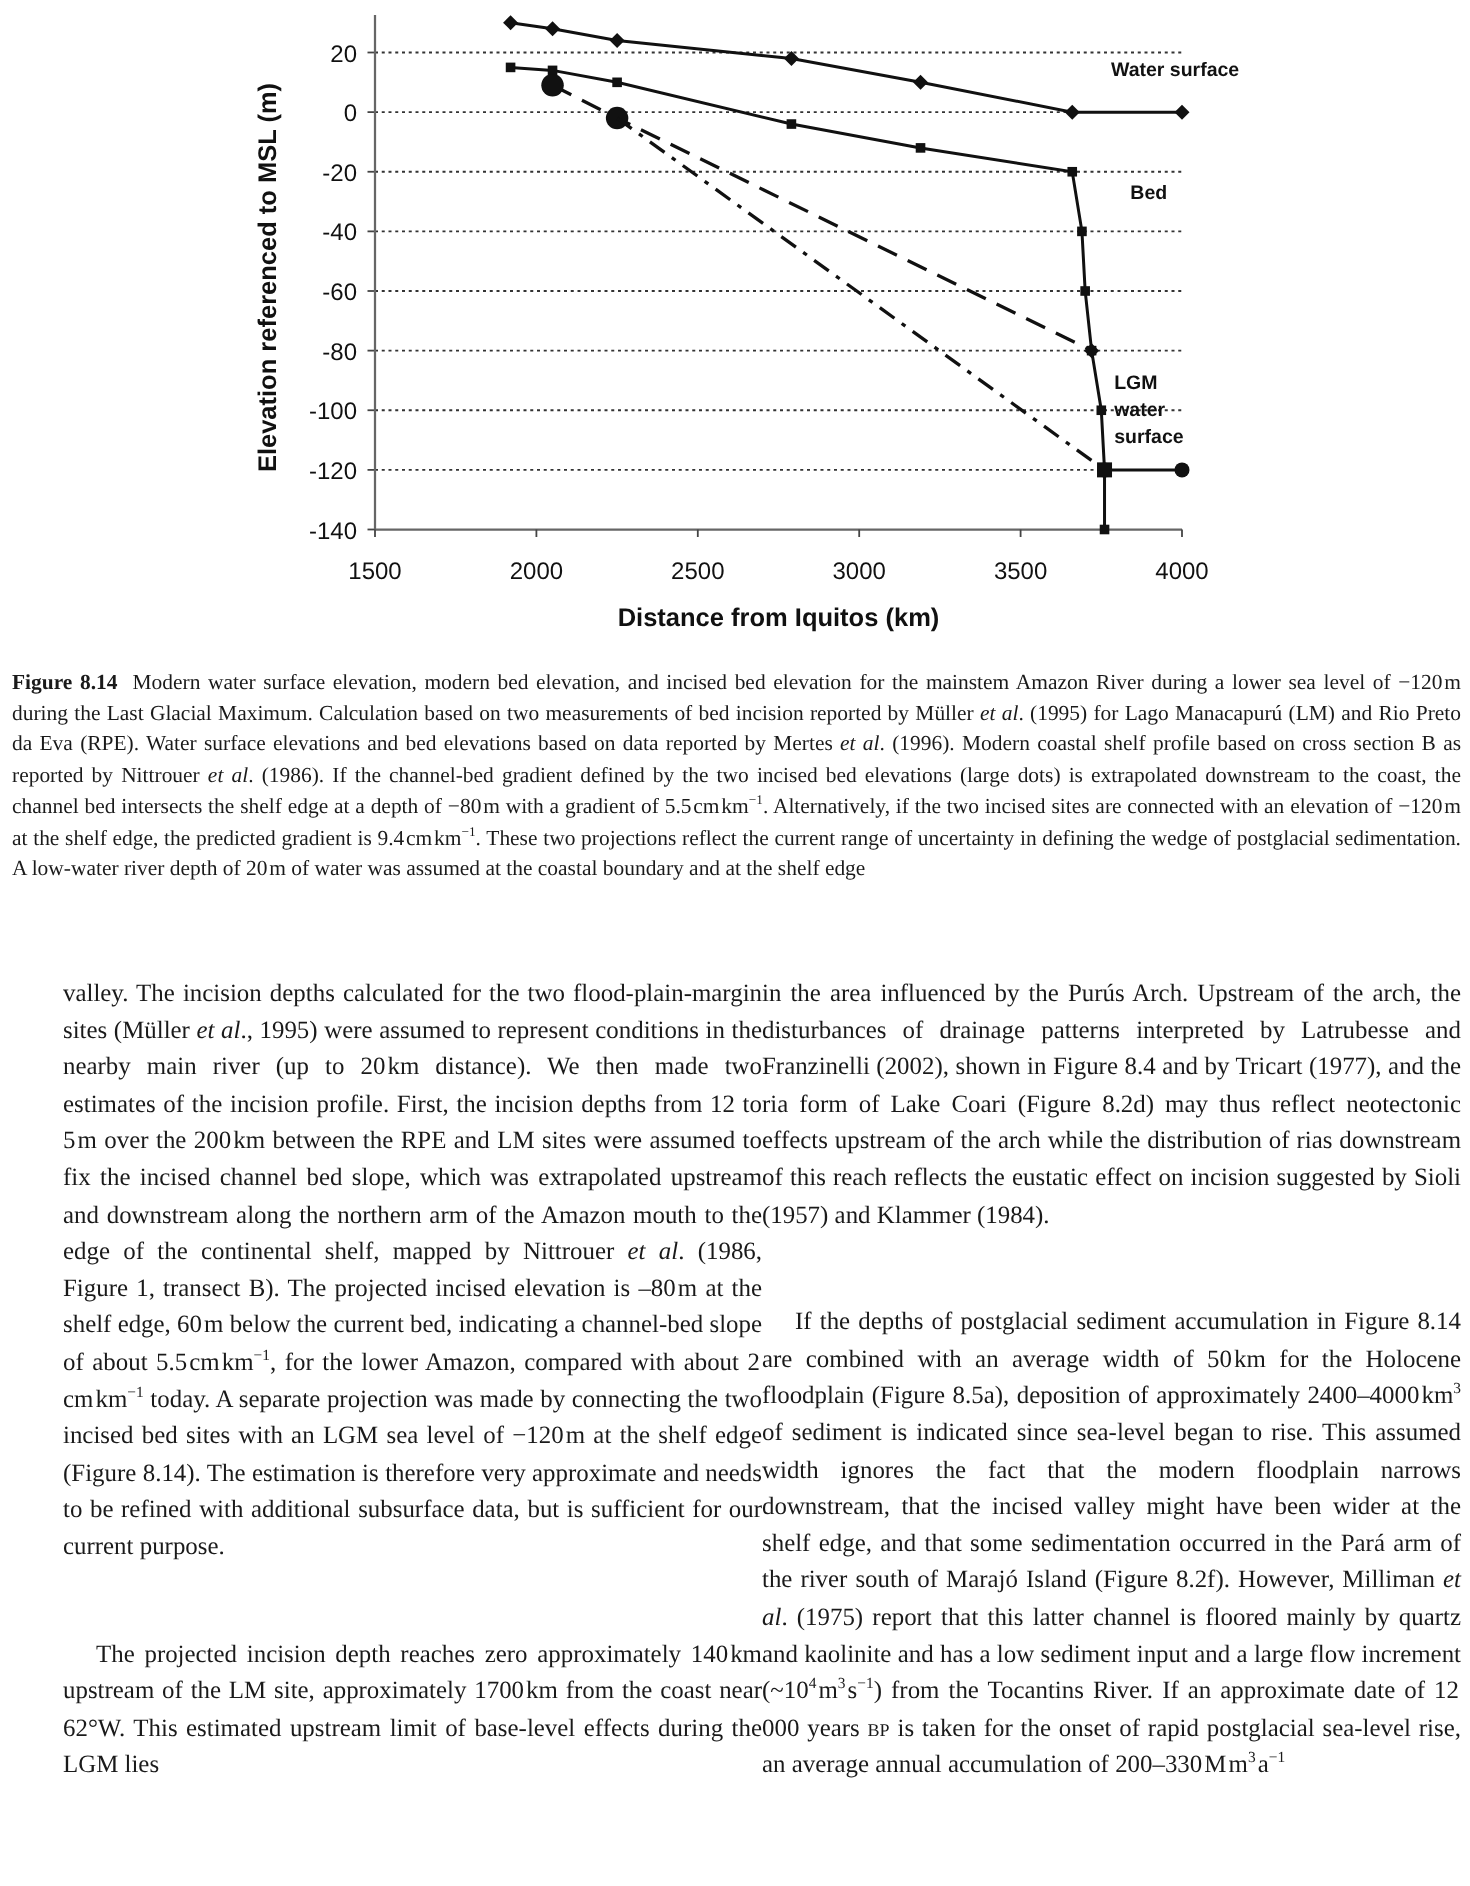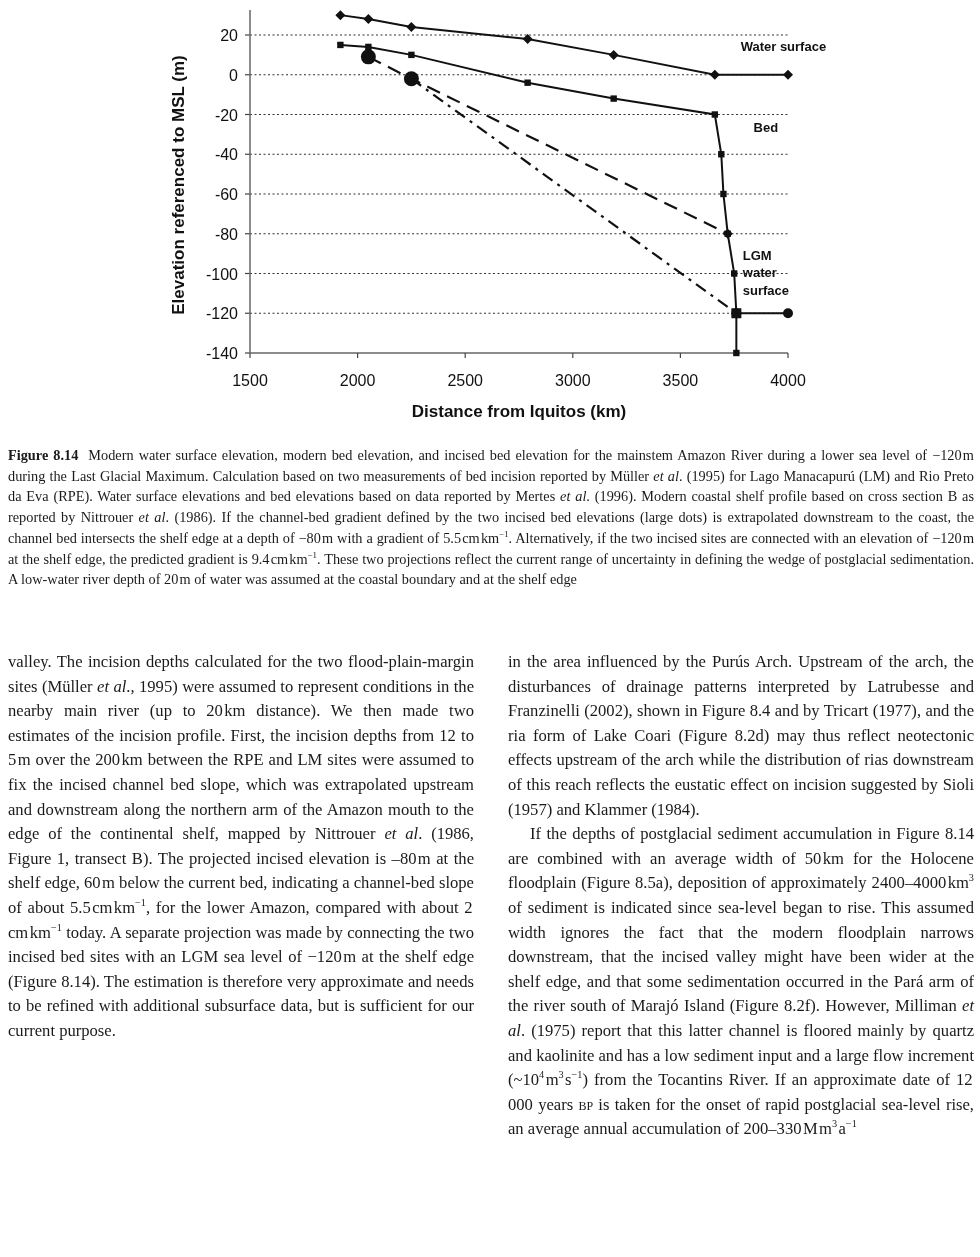--- a/index.html
+++ b/index.html
@@ -1,24 +1,24 @@
 <!DOCTYPE html>
 <html><head>
 <meta charset="utf-8">
 <style>
   html, body { margin:0; padding:0; background:#ffffff; }
   body { width:980px; height:1257px; position:relative; overflow:hidden; color:#1a1a1a; font-family:"Liberation Serif", serif; }
   #chart { position:absolute; left:0; top:0; width:980px; height:430px; }
   #chart text { font-family:"Liberation Sans", sans-serif; fill:#111; }
   .caption { position:absolute; left:8px; top:445px; width:966px; font-size:14.3px; line-height:20.7px; text-align:justify; }
   .caption .fig-label { font-weight:bold; margin-right:10px; }
-  .cols { position:absolute; left:8px; top:650px; width:966px; display:flex; justify-content:space-between; }
+  .cols { position:absolute; left:8px; top:650px; width:966px; display:flex; justify-content:flex-end; }
   .col { width:466px; font-size:16.6px; line-height:24.6px; text-align:justify; }
   .col p { margin:0; }
-  .col p.indent { text-indent:22px; }
+  .col p.indent { text-indent:22px;margin-top:47px; }
   sup { font-size:0.62em; line-height:0; }
   .sc { font-variant:small-caps; }
 </style>
 </head>
 <body>
 
 <svg id="chart" viewBox="0 0 980 430" xmlns="http://www.w3.org/2000/svg">
   <g id="grid">
       <line x1="250" x2="788" y1="35" y2="35" stroke="#333" stroke-width="1.2" stroke-dasharray="2 2.5"></line>
       <line x1="250" x2="788" y1="74.75" y2="74.75" stroke="#333" stroke-width="1.2" stroke-dasharray="2 2.5"></line>
@@ -105,18 +105,19 @@
   <text id="ylabel" transform="translate(184,185) rotate(-90)" text-anchor="middle" font-size="17" font-weight="bold">Elevation referenced to MSL (m)</text>
 </svg>
 
 <div class="caption">
   <span class="fig-label">Figure 8.14</span><span>Modern water surface elevation, modern bed elevation, and incised bed elevation for the mainstem Amazon River during a lower sea level of −120 m during the Last Glacial Maximum. Calculation based on two measurements of bed incision reported by Müller <i>et al</i>. (1995) for Lago Manacapurú (LM) and Rio Preto da Eva (RPE). Water surface elevations and bed elevations based on data reported by Mertes <i>et al</i>. (1996). Modern coastal shelf profile based on cross section B as reported by Nittrouer <i>et al</i>. (1986). If the channel-bed gradient defined by the two incised bed elevations (large dots) is extrapolated downstream to the coast, the channel bed intersects the shelf edge at a depth of −80 m with a gradient of 5.5 cm km<sup>−1</sup>. Alternatively, if the two incised sites are connected with an elevation of −120 m at the shelf edge, the predicted gradient is 9.4 cm km<sup>−1</sup>. These two projections reflect the current range of uncertainty in defining the wedge of postglacial sedimentation. A low-water river depth of 20 m of water was assumed at the coastal boundary and at the shelf edge</span>
 </div>
 
 <div class="cols">
   <div class="col" id="leftcol">
       <p class="">valley. The incision depths calculated for the two flood-plain-margin sites (Müller <i>et al</i>., 1995) were assumed to represent conditions in the nearby main river (up to 20 km distance). We then made two estimates of the incision profile. First, the incision depths from 12 to 5 m over the 200 km between the RPE and LM sites were assumed to fix the incised channel bed slope, which was extrapolated upstream and downstream along the northern arm of the Amazon mouth to the edge of the continental shelf, mapped by Nittrouer <i>et al</i>. (1986, Figure 1, transect B). The projected incised elevation is –80 m at the shelf edge, 60 m below the current bed, indicating a channel-bed slope of about 5.5 cm km<sup>−1</sup>, for the lower Amazon, compared with about 2 cm km<sup>−1</sup> today. A separate projection was made by connecting the two incised bed sites with an LGM sea level of −120 m at the shelf edge (Figure 8.14). The estimation is therefore very approximate and needs to be refined with additional subsurface data, but is sufficient for our current purpose.</p>
+      <p class="indent">The projected incision depth reaches zero approximately 140 km upstream of the LM site, approximately 1700 km from the coast near 62°W. This estimated upstream limit of base-level effects during the LGM lies</p>
     </div>
   <div class="col" id="rightcol">
       <p class="">in the area influenced by the Purús Arch. Upstream of the arch, the disturbances of drainage patterns interpreted by Latrubesse and Franzinelli (2002), shown in Figure 8.4 and by Tricart (1977), and the ria form of Lake Coari (Figure 8.2d) may thus reflect neotectonic effects upstream of the arch while the distribution of rias downstream of this reach reflects the eustatic effect on incision suggested by Sioli (1957) and Klammer (1984).</p>
       <p class="indent">If the depths of postglacial sediment accumulation in Figure 8.14 are combined with an average width of 50 km for the Holocene floodplain (Figure 8.5a), deposition of approximately 2400–4000 km<sup>3</sup> of sediment is indicated since sea-level began to rise. This assumed width ignores the fact that the modern floodplain narrows downstream, that the incised valley might have been wider at the shelf edge, and that some sedimentation occurred in the Pará arm of the river south of Marajó Island (Figure 8.2f). However, Milliman <i>et al</i>. (1975) report that this latter channel is floored mainly by quartz and kaolinite and has a low sediment input and a large flow increment (~10<sup>4</sup> m<sup>3</sup> s<sup>−1</sup>) from the Tocantins River. If an approximate date of 12 000 years <span class="sc">bp</span> is taken for the onset of rapid postglacial sea-level rise, an average annual accumulation of 200–330 M m<sup>3</sup> a<sup>−1</sup></p>
     </div>
 </div>
 
 </body></html>

